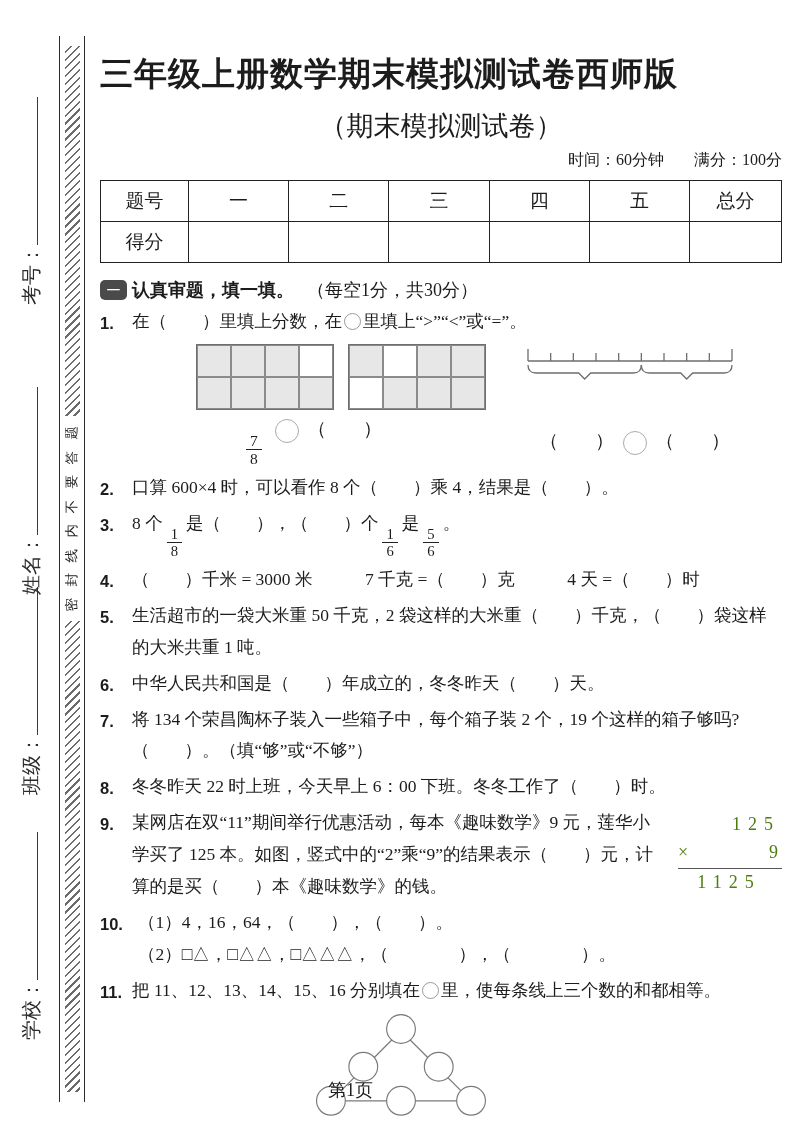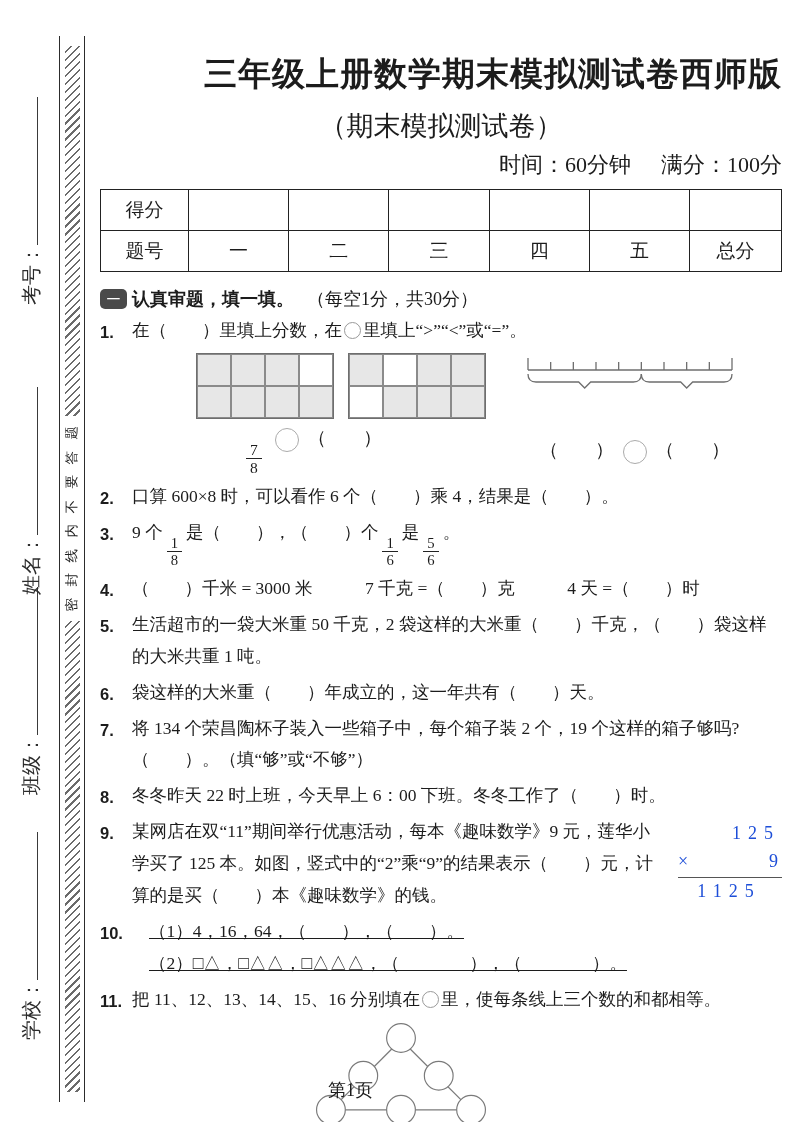--- a/index.html
+++ b/index.html
@@ -41,23 +41,23 @@
   .hatch-bottom{ flex:1; margin-bottom:10px; }
   .seal-text{
     display:flex; flex-direction:column; align-items:center;
     gap:11px; padding:10px 0; font-size:13.5px; color:#222;
   }
   .seal-text span{ display:block; transform:rotate(-90deg); line-height:1; }
 
   
   .content{ position:absolute; left:100px; top:52px; width:682px; }
 
-  .title{ text-align:right; font-size:33px; font-weight:600; letter-spacing:1px; }
+  .title{ text-align:left; font-size:33px; font-weight:600; letter-spacing:1px; }
   .subtitle{ text-align:center; font-size:27px; margin-top:11px; }
-  .meta{ text-align:right; font-size:22px; margin-top:6px; }
+  .meta{ text-align:right; font-size:16px; margin-top:6px; }
   .meta span + span{ margin-left:30px; }
 
   table.score{ border-collapse:collapse; width:100%; margin-top:9px; table-layout:fixed; }
   table.score th, table.score td{
     border:1.9px solid #222; height:41px;
     text-align:center; font-size:19px; font-weight:normal;
   }
   col.c-first{ width:88px; } col.c-last{ width:92px; }
 
   .sec{ margin-top:15px; font-size:18px; display:flex; align-items:center; }
@@ -68,21 +68,21 @@
   }
   .sec .sec-title{ font-weight:bold; font-family:"Liberation Sans", sans-serif; }
   .sec .note{ font-weight:normal; margin-left:13px; }
 
   .q{ display:flex; font-size:17.5px; line-height:1.82; margin-top:4px; }
   .qnum{
     flex:0 0 32px; font-weight:bold; font-size:16.5px; padding-top:2px;
     font-family:"Liberation Sans", sans-serif;
   }
   .qbody{ flex:1; }
-  .subline{ margin-left:17px;text-decoration:underline; }
+  .subline{ margin-left:6px; }
 
   .c-inline{
     display:inline-block; width:17px; height:17px; border:1.3px solid #9a9a9a;
     border-radius:50%; vertical-align:-3px; margin:0 2px;
   }
   .c-cmp{
     display:inline-block; width:24px; height:24px; border:1.3px solid #ababab;
     border-radius:50%; vertical-align:middle; margin:0 9px;
   }
 
@@ -104,21 +104,21 @@
   .numberline{ margin-left:24px; margin-top:2px; }
   .numberline line, .numberline path{ stroke:#6e6e6e; stroke-width:1.3; fill:none; }
   .fig1-bottom{ display:flex; align-items:center; margin:6px 0 2px 142px; font-size:18.5px; }
   .cmp-right{ margin-left:158px; }
 
   
   .q9-flex{ display:flex; }
   .q9-text{ flex:1; padding-right:12px; }
   .mult{
     flex:0 0 104px; margin-top:4px; font-size:18px; line-height:1.55;
-    letter-spacing:7px; color:#1d4ed8;
+    letter-spacing:7px; color:#4d7c0f;
   }
   .mult .m-top{ text-align:right; padding-right:2px; }
   .mult .m-mid{ display:flex; justify-content:space-between; letter-spacing:0;
     border-bottom:1.6px solid #555; padding:0 4px 1px 0; }
   .mult .m-res{ text-align:center; padding-right:2px; }
 
   
   .fig11{ display:flex; justify-content:center; margin-top:4px; }
   .fig11 svg{ transform:translateX(-40px); }
   .fig11 line{ stroke:#7a7a7a; stroke-width:1.3; }
@@ -169,36 +169,36 @@
           <col class="c-first">
           <col>
           <col>
           <col>
           <col>
           <col>
           <col class="c-last">
         </colgroup>
       <tbody>
           <tr>
-        <td>得分</td>
-        <td></td>
-        <td></td>
-        <td></td>
-        <td></td>
-        <td></td>
-        <td></td>
-      </tr>
-      <tr>
         <th>题号</th>
         <th>一</th>
         <th>二</th>
         <th>三</th>
         <th>四</th>
         <th>五</th>
         <th>总分</th>
+      </tr>
+      <tr>
+        <td>得分</td>
+        <td></td>
+        <td></td>
+        <td></td>
+        <td></td>
+        <td></td>
+        <td></td>
       </tr>
     </tbody>
       </table>
 
     <div class="sec">
       <span class="badge">一</span>
       <span class="sec-title">认真审题，填一填。</span>
       <span class="note">（每空1分，共30分）</span>
     </div>
 
@@ -252,27 +252,27 @@
             <span class="fd">8</span>
           </span><span class="c-cmp"></span><span>（　　）</span>
       </span>
       <span class="cmp cmp-right">
         <span>（　　）</span><span class="c-cmp"></span><span>（　　）</span>
       </span>
     </div>
 
     <div class="q">
       <span class="qnum">2.</span>
-      <div class="qbody">口算 600×8 时，可以看作 6 个（　　）乘 4，结果是（　　）。</div>
+      <div class="qbody">口算 600×4 时，可以看作 8 个（　　）乘 4，结果是（　　）。</div>
     </div>
 
     <div class="q">
       <span class="qnum">3.</span>
       <div class="qbody">
-        <span>9 个</span><span class="frac">
+        <span>8 个</span><span class="frac">
             <span class="fn">1</span>
             <span class="fd">8</span>
           </span><span>是（　　），（　　）个</span><span class="frac">
             <span class="fn">1</span>
             <span class="fd">6</span>
           </span><span>是</span><span class="frac">
             <span class="fn">5</span>
             <span class="fd">6</span>
           </span><span>。</span>
       </div>
@@ -283,21 +283,21 @@
       <div class="qbody">（　　）千米 = 3000 米　　　7 千克 =（　　）克　　　4 天 =（　　）时</div>
     </div>
 
     <div class="q">
       <span class="qnum">5.</span>
       <div class="qbody">生活超市的一袋大米重 50 千克，2 袋这样的大米重（　　）千克，（　　）袋这样的大米共重 1 吨。</div>
     </div>
 
     <div class="q">
       <span class="qnum">6.</span>
-      <div class="qbody">袋这样的大米重（　　）年成立的，这一年共有（　　）天。</div>
+      <div class="qbody">中华人民共和国是（　　）年成立的，冬冬昨天（　　）天。</div>
     </div>
 
     <div class="q">
       <span class="qnum">7.</span>
       <div class="qbody">将 134 个荣昌陶杯子装入一些箱子中，每个箱子装 2 个，19 个这样的箱子够吗?（　　）。（填“够”或“不够”）</div>
     </div>
 
     <div class="q">
       <span class="qnum">8.</span>
       <div class="qbody">冬冬昨天 22 时上班，今天早上 6：00 下班。冬冬工作了（　　）时。</div>

